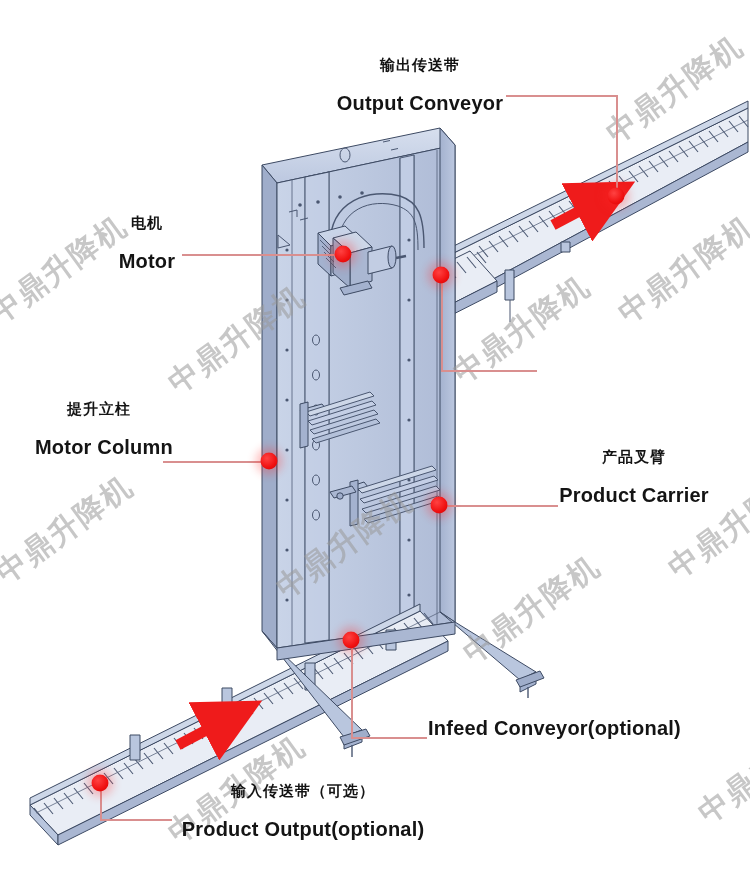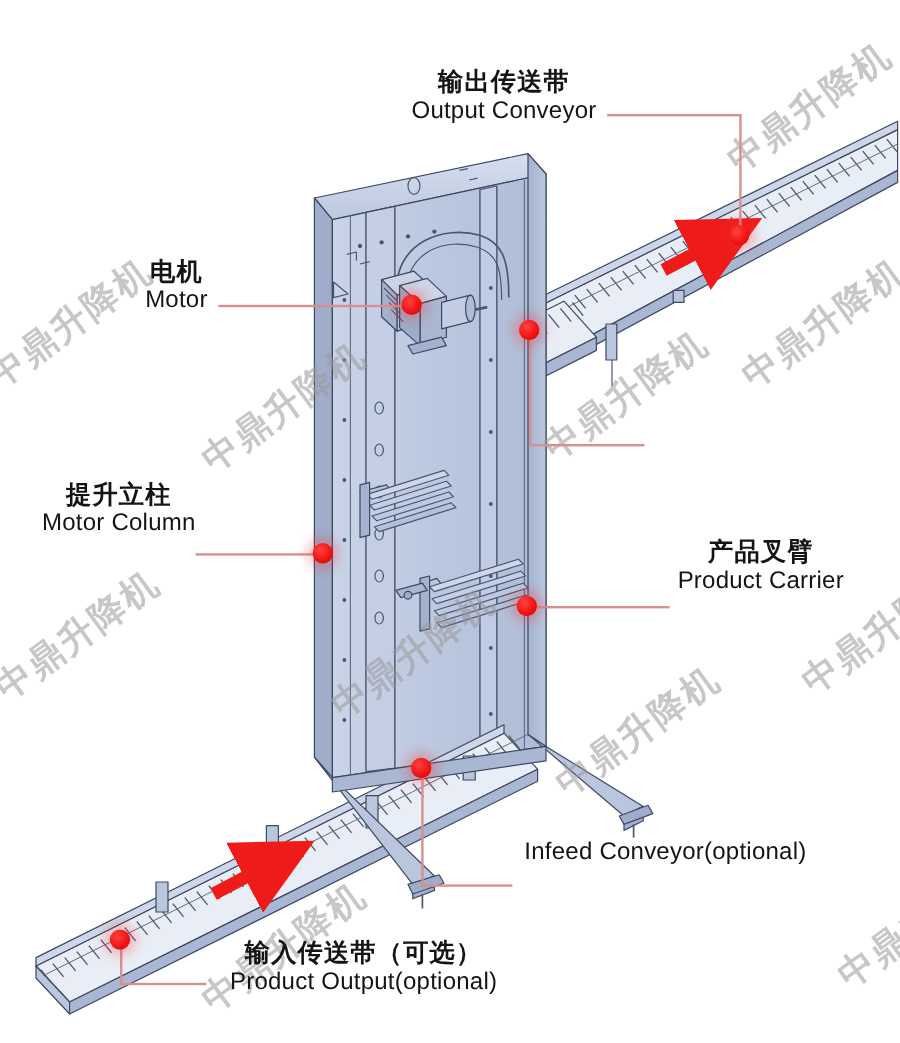--- a/index.html
+++ b/index.html
@@ -9,23 +9,23 @@
   #stage{position:absolute;inset:0;width:750px;height:869px;}
 
   
   .wm{position:absolute;color:#9a9a9a;opacity:.55;font-size:30px;font-weight:700;
       letter-spacing:2px;white-space:nowrap;transform-origin:left top;
       transform:rotate(-36deg);font-family:"DejaVu Sans",sans-serif;
       -webkit-text-stroke:0px;pointer-events:none;}
 
   
   .lbl{position:absolute;line-height:1.18;white-space:nowrap;}
-  .lbl .cn{font-size:21px;font-weight:700;letter-spacing:1px;
-           font-family:Liberation Serif, serif;color:#141414;}
-  .lbl .en{font-size:20px;font-weight:400;color:#141414;letter-spacing:.2px;}
+  .lbl .cn{font-size:15px;font-weight:700;letter-spacing:1px;
+           font-family:Liberation Sans, sans-serif;color:#141414;}
+  .lbl .en{font-size:20px;font-weight:700;color:#141414;letter-spacing:.2px;margin-top:18px;}
   .lbl.ctr{text-align:center;}
 
   
   .ld{position:absolute;background:#d98f8f;}
   .ld.h{height:1.6px;}
   .ld.v{width:1.6px;}
 
   
   .dot{position:absolute;width:17px;height:17px;border-radius:50%;
        background:radial-gradient(circle at 38% 34%, #ff4242 0%, #f01212 58%, #d40000 100%);

